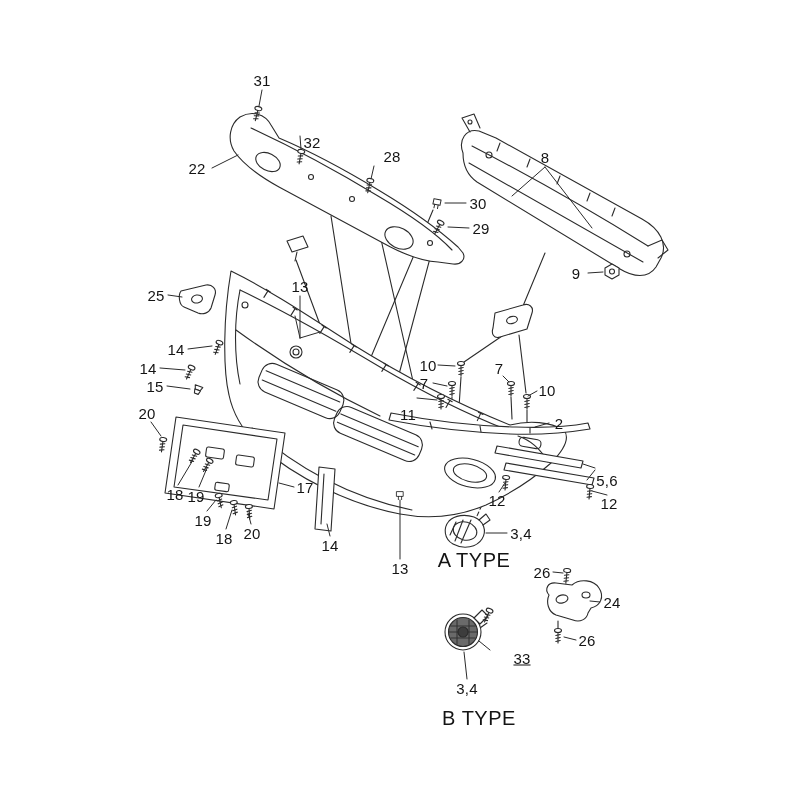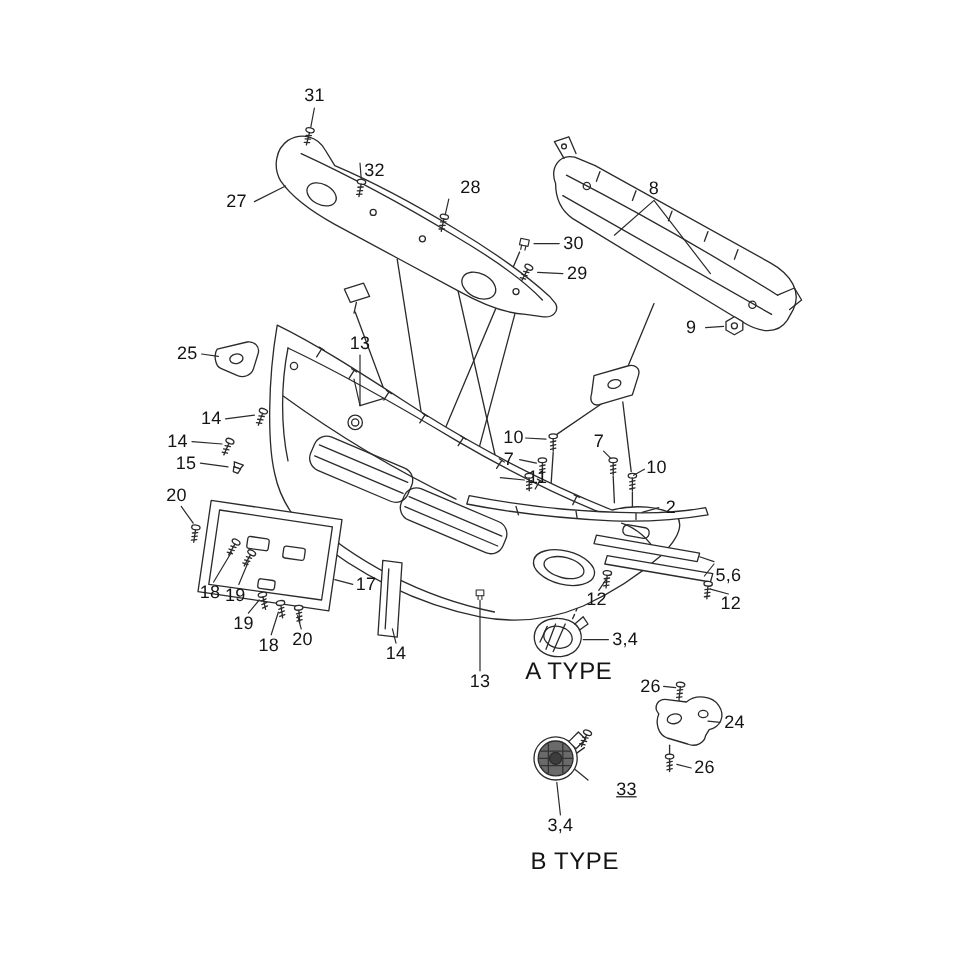--- a/index.html
+++ b/index.html
@@ -292,41 +292,41 @@
         <line x1="490" y1="650" x2="479" y2="641"></line>
         <line x1="467" y1="679" x2="464" y2="652"></line>
       </g>
 
     </g>
   </svg>
 
   <div>
       <div class="callout" style="left: 262px; top: 80px;">31</div>
       <div class="callout" style="left: 312px; top: 126px; margin-top: 16px;">32</div>
-      <div class="callout" style="left: 197px; top: 168px;">27</div>
+      <div class="callout" style="left: 197px; top: 168px;">22</div>
       <div class="callout" style="left: 392px; top: 156px;">28</div>
       <div class="callout" style="left: 478px; top: 203px; text-align: center;">30</div>
       <div class="callout" style="left: 481px; top: 228px;">29</div>
       <div class="callout" style="left: 545px; top: 157px;">8</div>
       <div class="callout" style="left: 576px; top: 273px;">9</div>
       <div class="callout" style="left: 156px; top: 295px;">25</div>
       <div class="callout" style="left: 300px; top: 286px;">13</div>
       <div class="callout" style="left: 176px; top: 349px;">14</div>
       <div class="callout" style="left: 148px; top: 368px;">14</div>
       <div class="callout" style="left: 155px; top: 386px;">15</div>
       <div class="callout" style="left: 147px; top: 413px;">20</div>
       <div class="callout" style="left: 175px; top: 494px;">18</div>
       <div class="callout" style="left: 196px; top: 496px;">19</div>
       <div class="callout" style="left: 305px; top: 487px;">17</div>
       <div class="callout" style="left: 203px; top: 520px;">19</div>
       <div class="callout" style="left: 224px; top: 538px;">18</div>
       <div class="callout" style="left: 252px; top: 533px;">20</div>
       <div class="callout" style="left: 330px; top: 545px;">14</div>
       <div class="callout" style="left: 400px; top: 568px;">13</div>
-      <div class="callout" style="left: 408px; top: 398px; margin-left: 40px;">11</div>
+      <div class="callout" style="left: 408px; top: 414px;">11</div>
       <div class="callout" style="left: 428px; top: 365px;">10</div>
       <div class="callout" style="left: 424px; top: 383px;">7</div>
       <div class="callout" style="left: 499px; top: 368px;">7</div>
       <div class="callout" style="left: 547px; top: 390px;">10</div>
       <div class="callout" style="left: 559px; top: 423px;">2</div>
       <div class="callout" style="left: 607px; top: 480px;">5,6</div>
       <div class="callout" style="left: 497px; top: 500px;">12</div>
       <div class="callout" style="left: 609px; top: 503px;">12</div>
       <div class="callout" style="left: 521px; top: 533px;">3,4</div>
       <div class="callout" style="left: 542px; top: 572px;">26</div>

